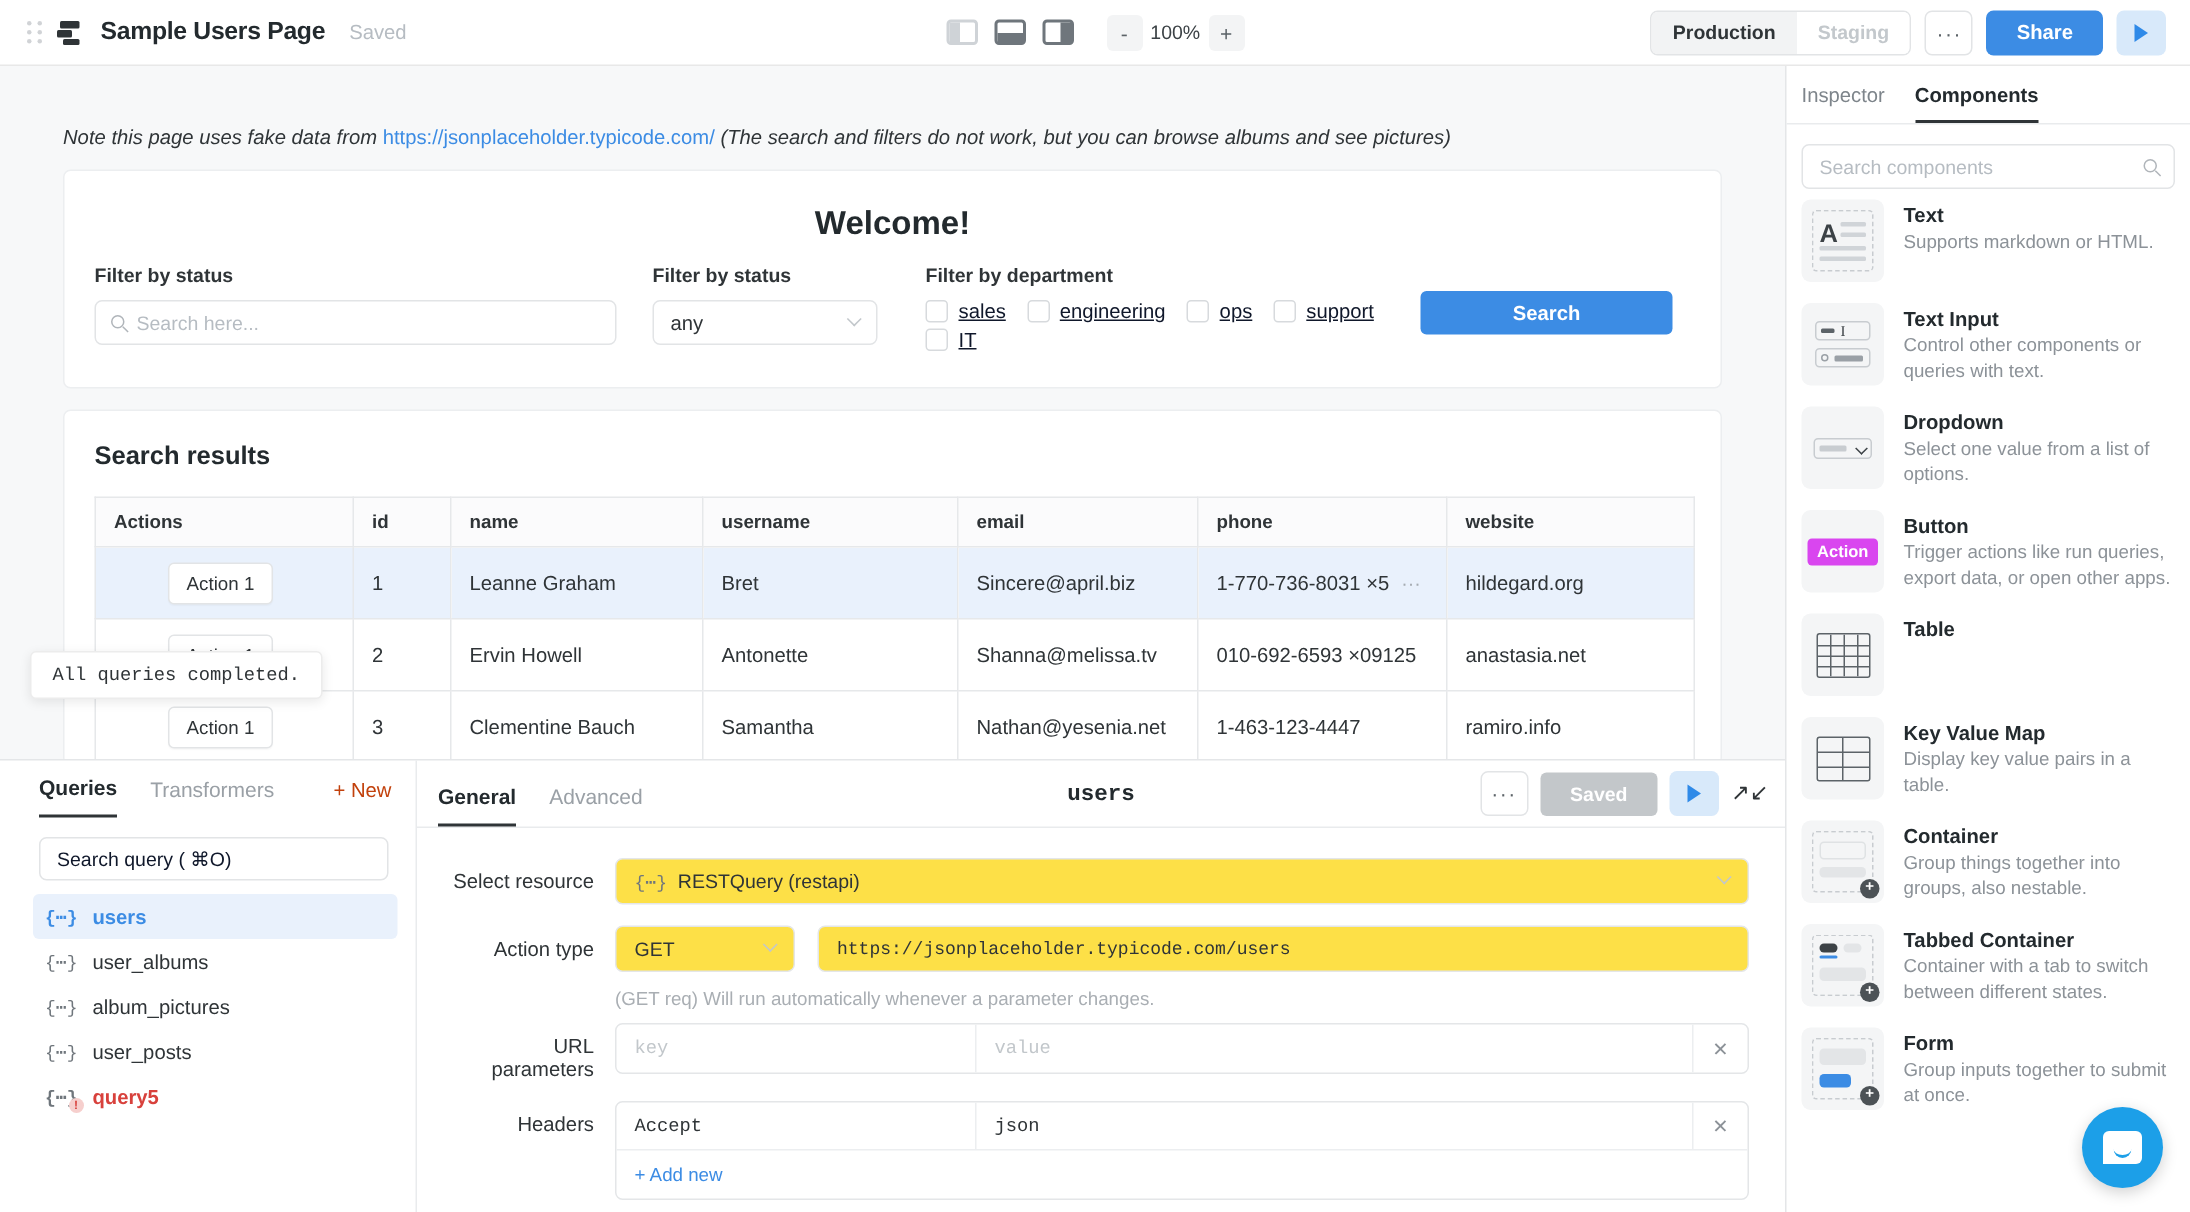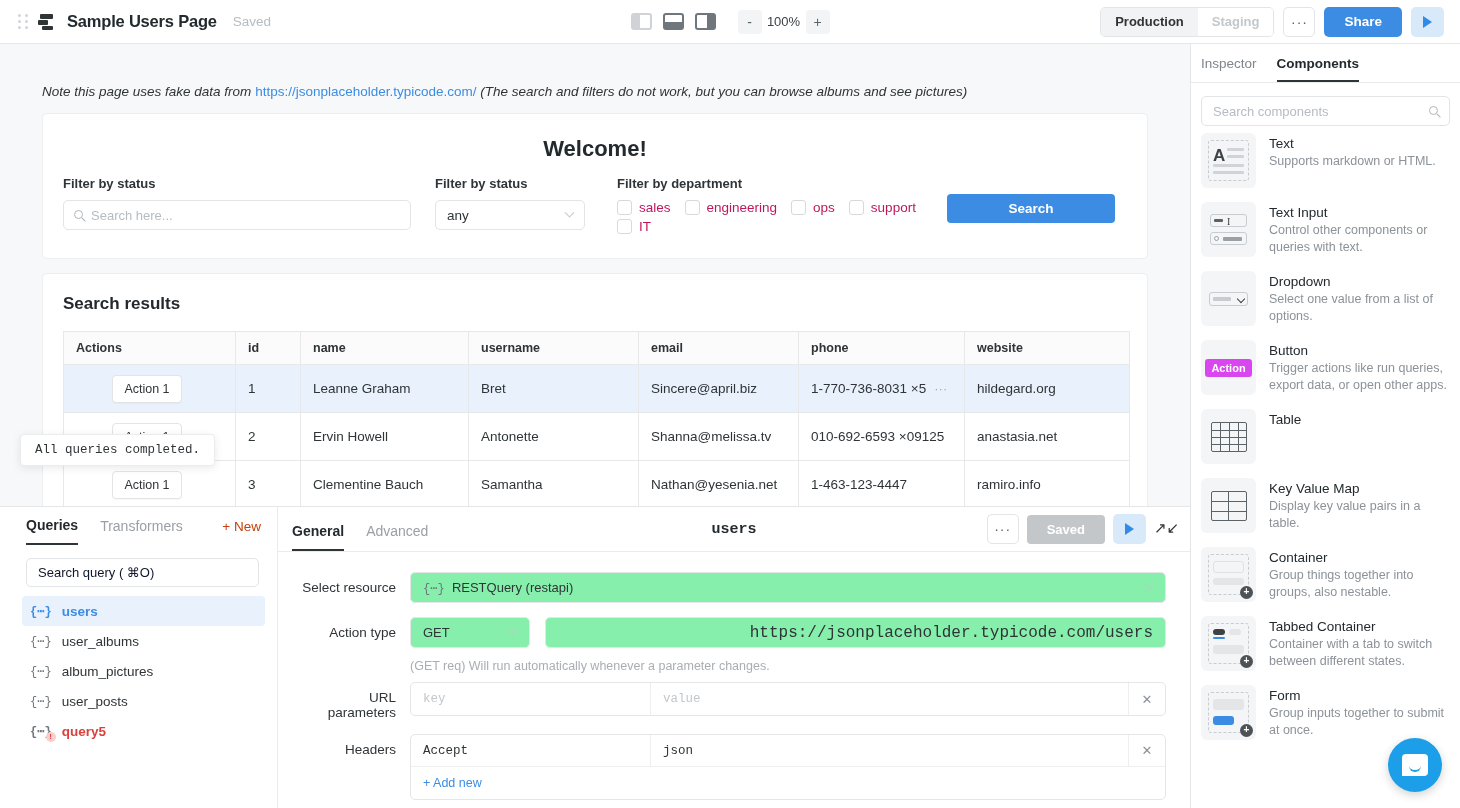--- a/index.html
+++ b/index.html
@@ -95,21 +95,21 @@
   .ph { font-size: 13px; color: #b6bcc2; }
   .sel-box {
     width: 150px; height: 30px; border: 1px solid #e2e4e6; border-radius: 5px; background: #fff;
     display: flex; align-items: center; justify-content: space-between; padding: 0 11px;
     font-size: 13.5px; color: #2f3437; cursor: pointer;
   }
   .chev { width: 7px; height: 7px; border-right: 1.4px solid #c2c7cb; border-bottom: 1.4px solid #c2c7cb; transform: rotate(45deg) translate(-2px,-2px); }
   .chk-wrap { display: flex; flex-wrap: wrap; width: 330px; gap: 4px 14px; }
   .chk { display: flex; align-items: center; gap: 7px; cursor: pointer; }
   .chk .box { width: 15px; height: 15px; border: 1px solid #d7dadd; border-radius: 3px; background: #fff; }
-  .chk span.t { font-size: 13.5px; color: #be185d; }
+  .chk span.t { font-size: 13.5px; color: #0f172a; text-decoration: underline; }
   .search-btn {
     width: 168px; height: 29px; background: #3c8ce4; color: #fff; border: none; border-radius: 4px;
     font-size: 13.5px; font-weight: bold; cursor: pointer; margin-top: 24px;
   }
 
   .results-card { margin-top: 14px; padding: 20px 20px 0 20px; }
   .results-title { font-size: 17px; font-weight: bold; color: #232a2e; margin-bottom: 17px; }
   table.rt { border-collapse: collapse; width: 1066px; table-layout: fixed; }
   table.rt th {
     background: #fbfbfc; border: 1px solid #e6e8ea; font-size: 12.5px; font-weight: bold;
@@ -174,24 +174,24 @@
     height: 29px; padding: 0 20px; border-radius: 4px; background: #c3c7ca; color: #fff;
     font-size: 13px; font-weight: bold; border: none; line-height: 29px;
   }
   .expand-btn { width: 20px; height: 20px; position: relative; cursor: pointer; color: #2f3437; font-size: 15px; }
 
   .qform { padding: 20px 24px 0 24px; }
   .frow { display: flex; align-items: flex-start; margin-bottom: 14px; }
   .flab { width: 108px; text-align: right; font-size: 13.5px; color: #2f3437; padding-top: 8px; padding-right: 14px; flex: none; }
   .fctl { flex: 1; }
   .inp {
-    height: 31px; border: 1px solid #e4e6e8; border-radius: 5px; background: #86efac;
+    height: 31px; border: 1px solid #e4e6e8; border-radius: 5px; background: #fde047;
     display: flex; align-items: center; padding: 0 12px; font-size: 13px; color: #2f3437;
   }
-  .inp.mono { font-family: "Liberation Mono", monospace; font-size: 16px; justify-content: flex-end; }
+  .inp.mono { font-family: "Liberation Mono", monospace; font-size: 12px; }
   .sel-res { justify-content: space-between; }
   .hint { font-size: 12.5px; color: #a9aeb3; margin: 7px 0 0 0; }
   .kvtable { border: 1px solid #e4e6e8; border-radius: 5px; overflow: hidden; }
   .kvrow { display: flex; height: 32px; align-items: stretch; border-bottom: 1px solid #eceef0; }
   .kvrow:last-child { border-bottom: none; }
   .kvcell { display: flex; align-items: center; padding: 0 12px; font-family: "Liberation Mono", monospace; font-size: 12.5px; color: #2f3437; }
   .kvcell.k { width: 240px; border-right: 1px solid #eceef0; }
   .kvcell.v { flex: 1; border-right: 1px solid #eceef0; }
   .kvcell.ph2 { color: #c2c7cb; }
   .kvx { width: 36px; display: flex; align-items: center; justify-content: center; color: #8c9298; font-size: 13px; cursor: pointer; }
@@ -212,21 +212,21 @@
     font-size: 13px; color: #b6bcc2;
   }
   .cheader { font-size: 13px; font-weight: bold; color: #5c6368; padding: 16px 0 6px 10px; }
   .clist { overflow: hidden; height: 630px; }
   .citem { display: flex; gap: 13px; padding: 7px 10px 7px 10px; cursor: grab; }
   .cthumb {
     width: 55px; height: 55px; border-radius: 6px; background: #f4f5f6; flex: none;
     position: relative; display: flex; align-items: center; justify-content: center;
   }
   .cbody { padding-top: 3px; }
-  .ctitle { font-size: 13.5px; font-weight: normal; color: #232a2e; margin-bottom: 2px; }
+  .ctitle { font-size: 13.5px; font-weight: bold; color: #232a2e; margin-bottom: 2px; }
   .cdesc { font-size: 12.5px; color: #8c9298; line-height: 1.35; }
 
   
   .dash-box { position:absolute; inset:7px; border:1.3px dashed #c8ccd0; border-radius:3px; }
   .tA { font-size: 17px; font-weight: bold; color:#3c4246; position:absolute; left:12px; top:13px; }
   .ln { position:absolute; background:#d0d4d8; border-radius:1px; height:3px; }
   .bluebox { background:#d946ef; color:#fff; font-size:11px; font-weight:bold; padding:3px 6px; border-radius:3px; }
   .grid-ic { width:36px; height:30px; border:1.6px solid #5c6368; border-radius:2px; position:relative; overflow:hidden;}
   .grid-ic i { position:absolute; background:#5c6368; }
   .kvm-ic { width:36px; height:30px; border:1.6px solid #5c6368; border-radius:2px; position:relative; }

